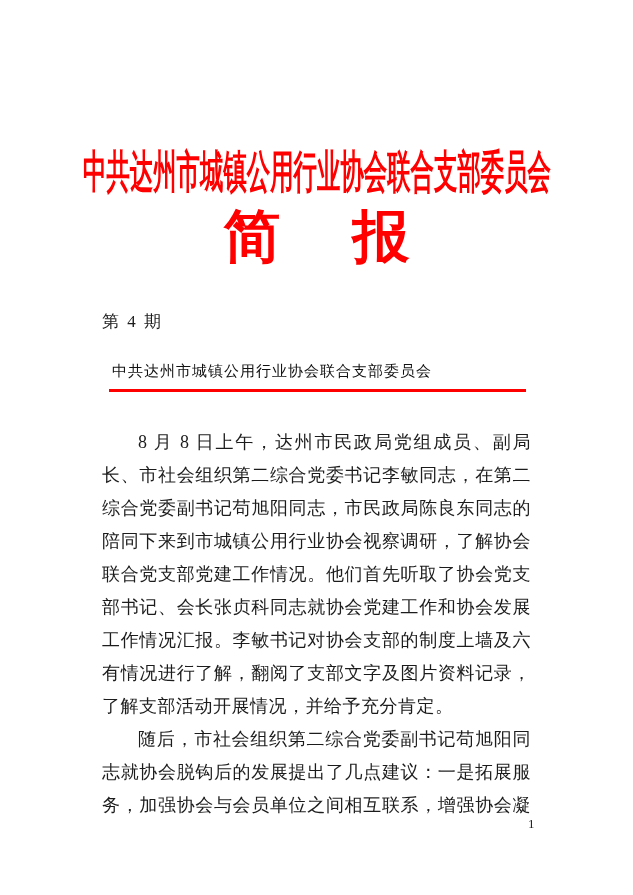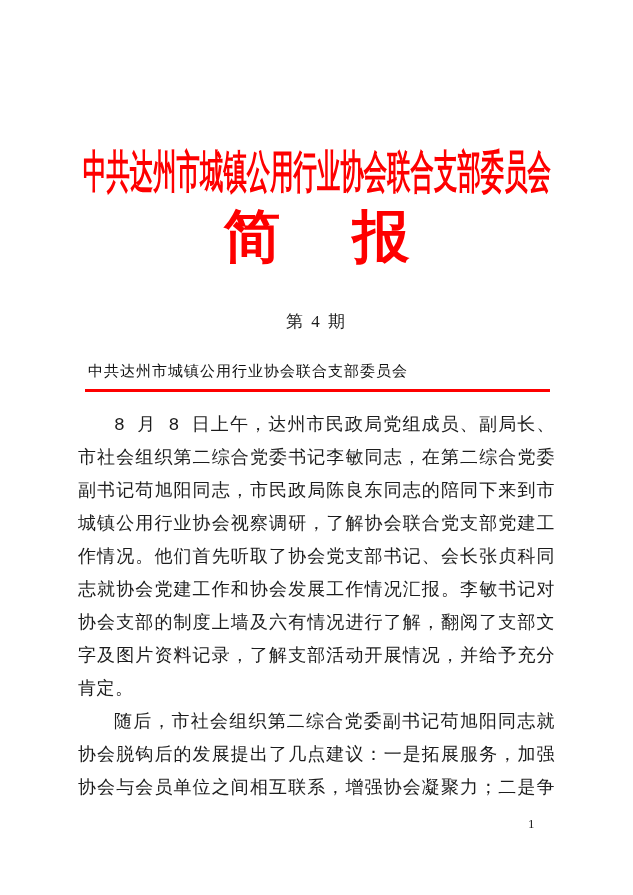--- a/index.html
+++ b/index.html
@@ -8,21 +8,21 @@
     background: #ffffff;
   }
   .page {
     position: relative;
     width: 633px;
     height: 895px;
     margin: 0 auto;
     background: #ffffff;
     overflow: hidden;
     box-sizing: border-box;
-    padding: 0 78px;
+    padding: 0 102px;
     font-family: "Liberation Serif", "DejaVu Serif", serif;
     color: #1c1c1c;
   }
   .org-title-wrap {
     margin-top: 146px;
     display: flex;
     justify-content: center;
   }
   .org-title {
     font-family: "Liberation Sans", "DejaVu Sans", sans-serif;
@@ -42,21 +42,20 @@
   }
   .bulletin-char {
     font-family: "Liberation Serif", "DejaVu Serif", serif;
     font-size: 57px;
     line-height: 58px;
     font-weight: bold;
     color: #fe0000;
   }
   .issue {
     margin-top: 46px;
-    text-align: center;
     font-size: 17px;
     line-height: 20px;
     letter-spacing: 2px;
     color: #1c1c1c;
   }
   .pub-row {
     margin-top: 30px;
     display: flex;
     justify-content: space-between;
     align-items: baseline;
@@ -65,29 +64,28 @@
     padding: 0 7px 0 10px;
     color: #111111;
     letter-spacing: 1px;
   }
   .red-rule {
     margin: 8px 5px 0 7px;
     height: 3px;
     background: #fe0000;
   }
   .body-text {
-    margin-top: 17px;
+    margin-top: 34px;
     max-height: 400px;
     overflow: hidden;
     font-size: 18px;
     line-height: 33px;
     text-align: justify;
     letter-spacing: 0.5px;
     color: #1c1c1c;
-    font-family: Liberation Mono, monospace;
   }
   .body-text p {
     margin: 0;
     text-indent: 2em;
   }
   .page-num {
     position: absolute;
     left: 528px;
     top: 816px;
     font-size: 13px;

